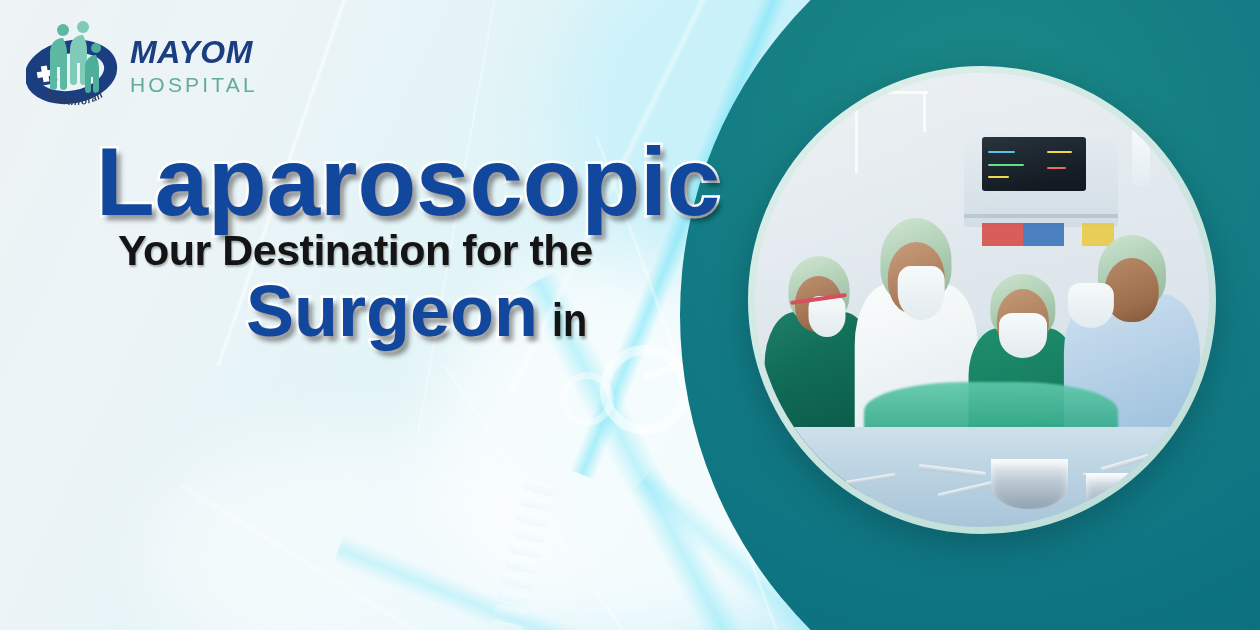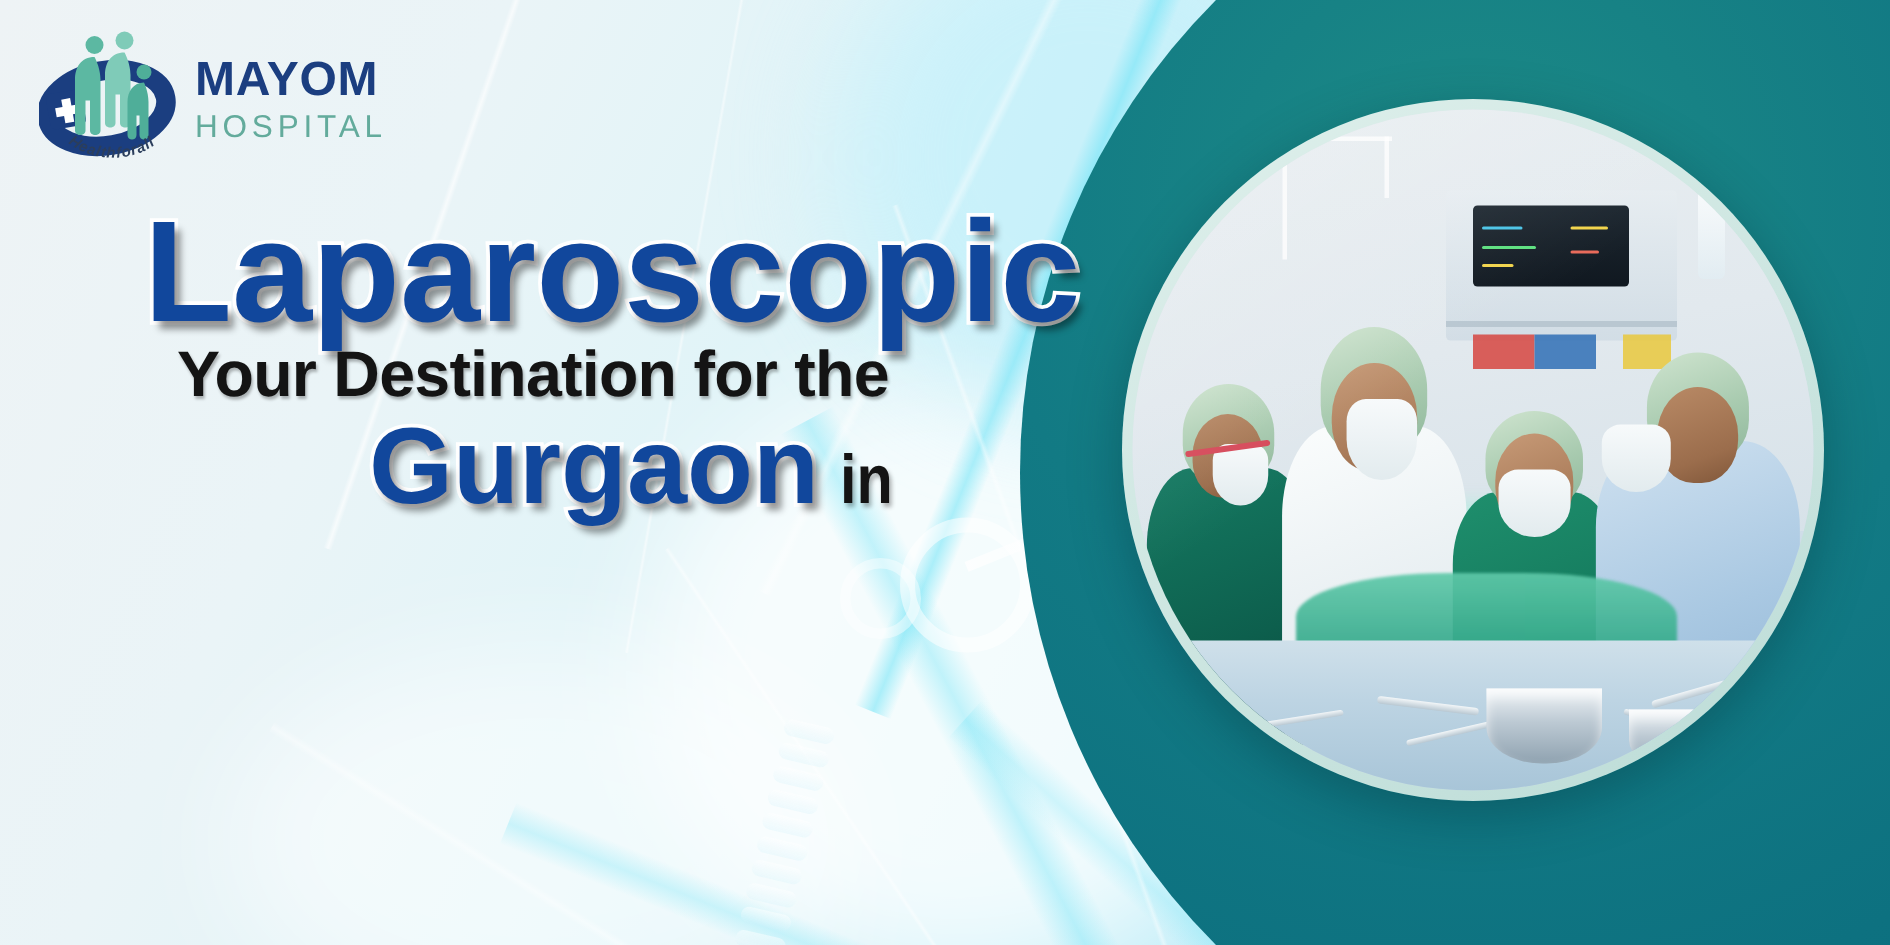--- a/index.html
+++ b/index.html
@@ -105,21 +105,21 @@
     box-shadow:inset 0 5px 8px rgba(255,255,255,.75);}
 
   .photo-sheen{position:absolute;inset:0;border-radius:50%;
     background:linear-gradient(145deg,rgba(255,255,255,.18) 0%,rgba(255,255,255,0) 42%);}
 
   
   .logo{position:absolute;left:26px;top:14px;width:210px;height:108px;}
   .logo-mark{position:absolute;left:0;top:0;width:96px;height:100px;}
   .logo-text{position:absolute;left:104px;top:22px;}
   .logo-name{font-family:"Liberation Sans",sans-serif;font-weight:bold;font-size:32px;
-    letter-spacing:.5px;color:#1b3e80;line-height:1;}
+    letter-spacing:.5px;color:#1b3e80;line-height:1;font-style:italic;}
   .logo-sub{font-family:"Liberation Sans",sans-serif;font-weight:normal;font-size:21px;
     letter-spacing:3.2px;color:#63ab9c;line-height:1;margin-top:6px;}
 
   
   .headline{position:absolute;left:0;top:138px;width:700px;}
   .hl-row{display:block;white-space:nowrap;}
   .kicker{
     margin-left:118px;
     font-family:"Liberation Sans Narrow","Liberation Sans",sans-serif;
     font-weight:bold;font-size:43px;letter-spacing:-.5px;color:#141414;
@@ -290,18 +290,18 @@
 
   <div class="headline">
     <div class="hl-row row-2">
       <span class="big">Laparoscopic</span>
     </div>
     <div class="hl-row">
       <span class="kicker">Your Destination for the</span>
     </div>
     <div class="hl-row row-3">
       <span class="inline-wrap">
-        <span class="big">Gurgaon</span><span class="sm-dark">in</span>
+        <span class="big">Surgeon</span><span class="sm-dark">in</span>
       </span>
     </div>
   </div>
 
 </div>
 
 </body></html>

